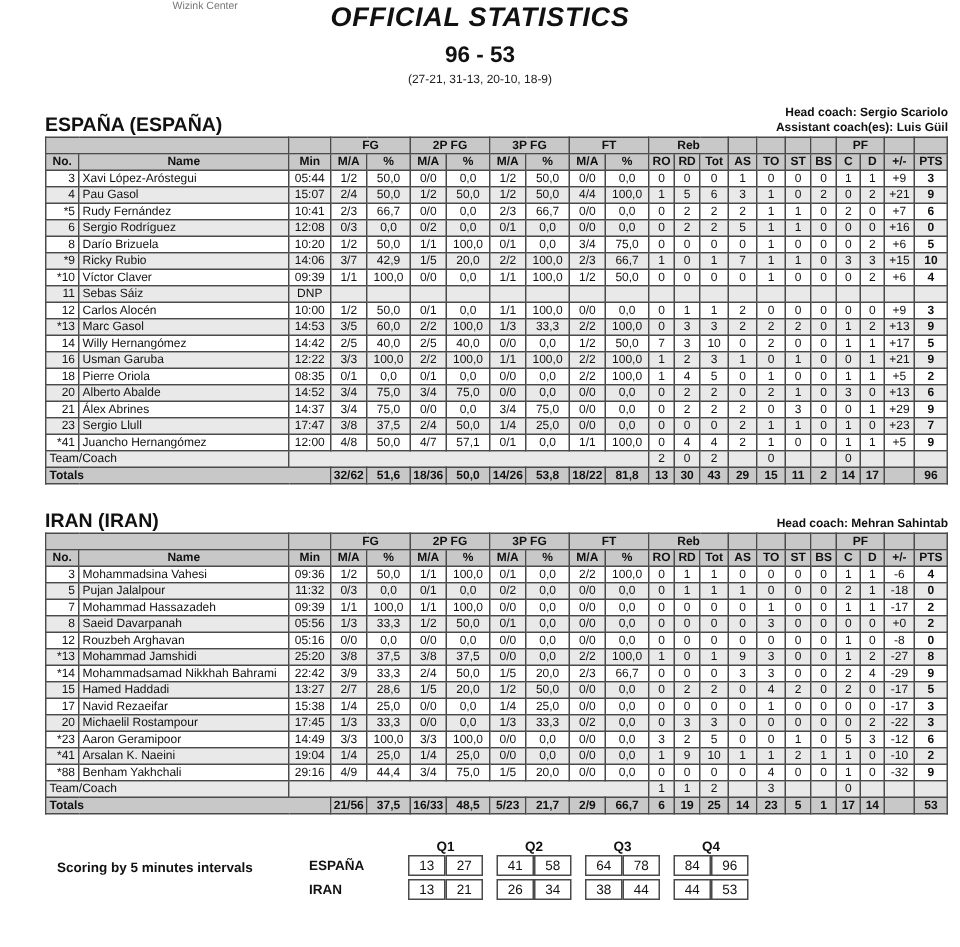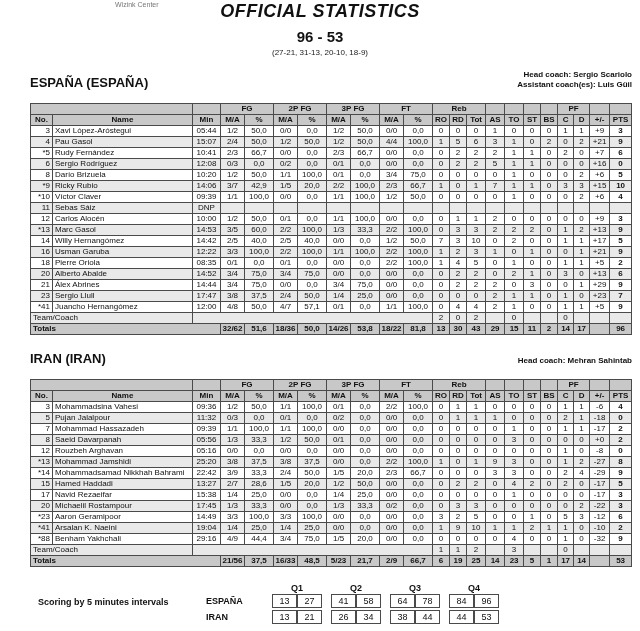--- a/index.html
+++ b/index.html
@@ -7,21 +7,21 @@
     width:640px;height:631px;overflow:hidden;background:#ffffff;color:#111;
     font-family:"Liberation Sans",sans-serif;position:relative;
   }
   .venue{position:absolute;top:1px;left:115px;font-size:7px;color:#777;}
   .title{margin-top:1px;text-align:center;font-size:18px;font-weight:bold;letter-spacing:.5px;font-style:italic;}
   .score{margin-top:6px;text-align:center;font-size:15px;font-weight:bold;}
   .qline{margin-top:3px;text-align:center;font-size:8px;color:#222;}
   .section{margin-left:30px;width:602px;}
   .sec-esp{margin-top:13px;}
   .sec-iran{margin-top:16px;}
-  .team-head{display:flex;justify-content:space-between;align-items:flex-end;margin-bottom:13px;}
+  .team-head{display:flex;justify-content:space-between;align-items:flex-end;margin-bottom:1px;}
   .team-title{margin:0;font-size:13px;font-weight:bold;}
   .coaches{text-align:right;font-size:8px;font-weight:bold;line-height:1.25;}
   table{border-collapse:collapse;table-layout:fixed;width:602px;font-size:8px;}
   th,td{border:1px solid #4a4a4a;padding:0 1px;height:10px;line-height:10px;
         overflow:hidden;white-space:nowrap;text-align:center;}
   thead th{background:#c8c8c8;font-weight:bold;}
   td.cell-no{text-align:right;padding-right:2px;}
   td.cell-name,td.cell-label{text-align:left;padding-left:2px;}
   td.cell-pts{font-weight:bold;}
   tr.alt td{background:#e9e9e9;}
@@ -453,21 +453,21 @@
           <td>1</td>
           <td>0</td>
           <td>3</td>
           <td>0</td>
           <td class="cell-pm">+13</td>
           <td class="cell-pts">6</td>
         </tr>
         <tr>
           <td class="cell-no">21</td>
           <td class="cell-name">Álex Abrines</td>
-          <td class="cell-min">14:44</td>
+          <td class="cell-min">14:37</td>
           <td>3/4</td>
           <td>75,0</td>
           <td>0/0</td>
           <td>0,0</td>
           <td>3/4</td>
           <td>75,0</td>
           <td>0/0</td>
           <td>0,0</td>
           <td>0</td>
           <td>2</td>

